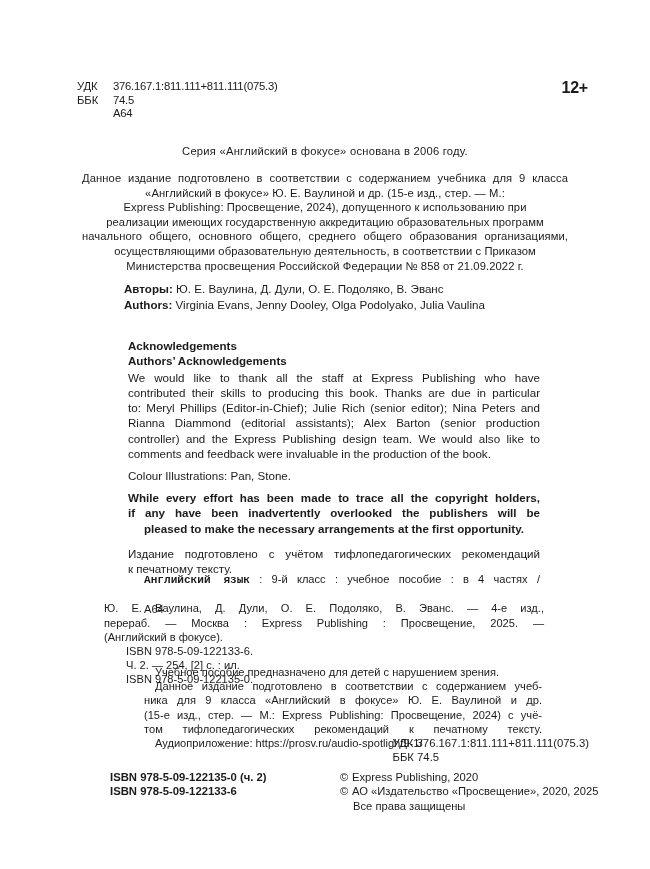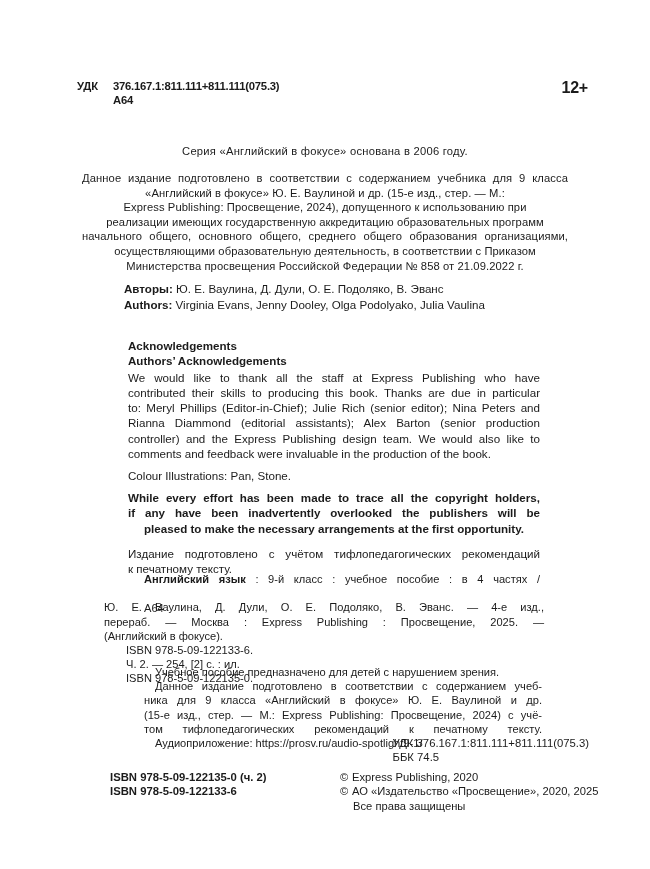--- a/index.html
+++ b/index.html
@@ -22,21 +22,20 @@
   }
 
   
   .udk-block {
     position: absolute;
     left: 77px;
     top: 80px;
     font-size: 11.3px;
     line-height: 13.6px;
     white-space: nowrap;
-    font-weight: bold;
   }
   .udk-row { display: flex; }
   .udk-key {
     width: 36px;
     flex: 0 0 36px;
     letter-spacing: -0.1px;
   }
   .udk-val { letter-spacing: -0.25px; }
   .udk-row.indent .udk-key { visibility: hidden; }
 
@@ -175,21 +174,21 @@
     font-size: 11.1px;
     line-height: 14.2px;
   }
   .biblio-title-row {
     display: block;
     text-align: justify;
     text-align-last: justify;
     margin-left: 40px;
     width: 396px;
   }
-  .biblio-title-row .bold { font-weight: bold; }
+  .biblio-title-row .bold { font-weight: bold; font-family: Liberation Mono, monospace; }
   .biblio-body {
     position: relative;
     margin-left: 40px;
     width: 396px;
   }
   .biblio-sigla {
     position: absolute;
     left: 0;
     top: 14.2px;
     width: 36px;
@@ -278,20 +277,24 @@
 </style>
 </head>
 <body>
 
 <div class="page">
 
   <div class="udk-block">
     <div class="udk-row">
       <span class="udk-key">УДК</span>
       <span class="udk-val">376.167.1:811.111+811.111(075.3)</span>
+    </div>
+    <div class="udk-row">
+      <span class="udk-key">ББК</span>
+      <span class="udk-val">74.5</span>
     </div>
     <div class="udk-row indent">
       <span class="udk-key">ББК</span>
       <span class="udk-val">А64</span>
     </div>
   </div>
 
   <div class="age-rating">12+</div>
 
   <div class="series-line">Серия «Английский в фокусе» основана в 2006 году.</div>

